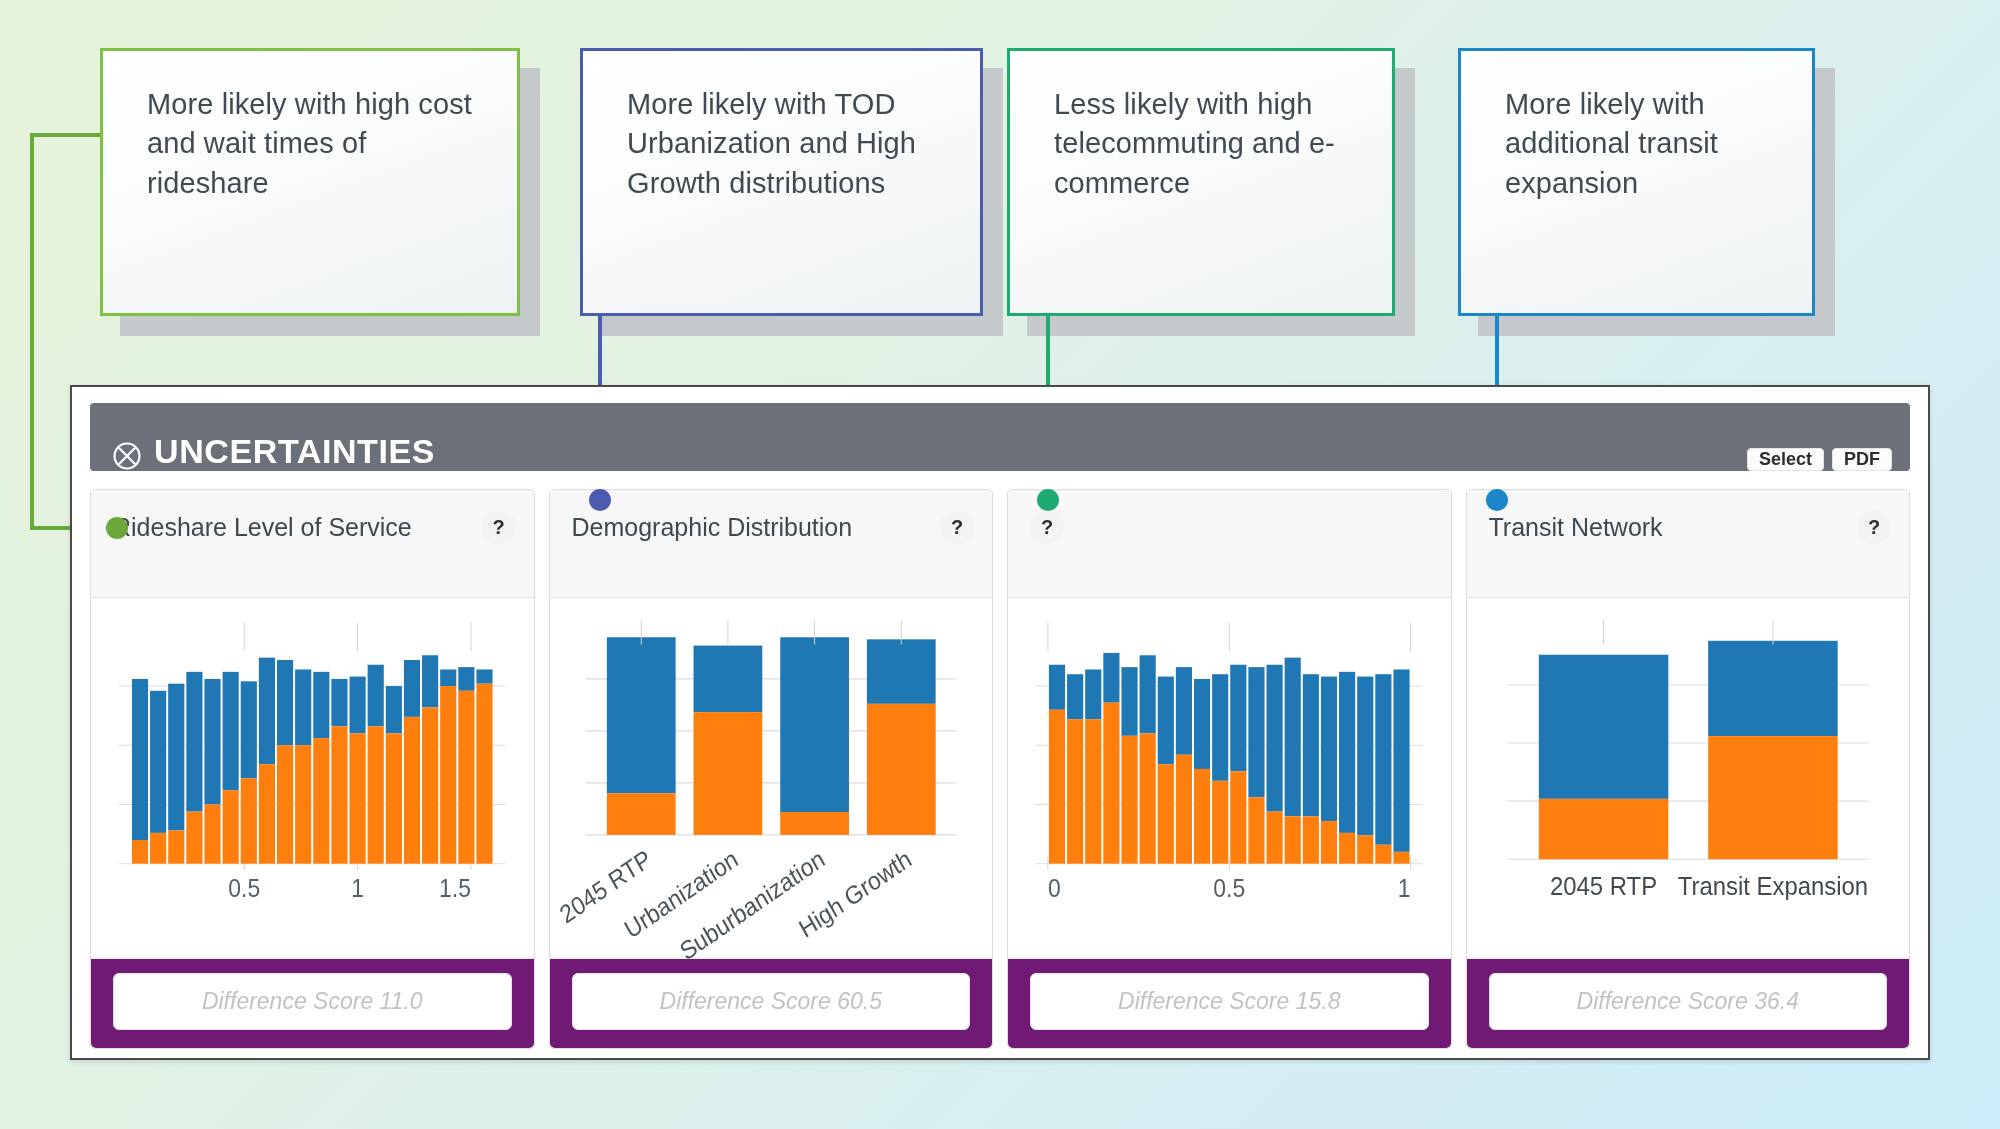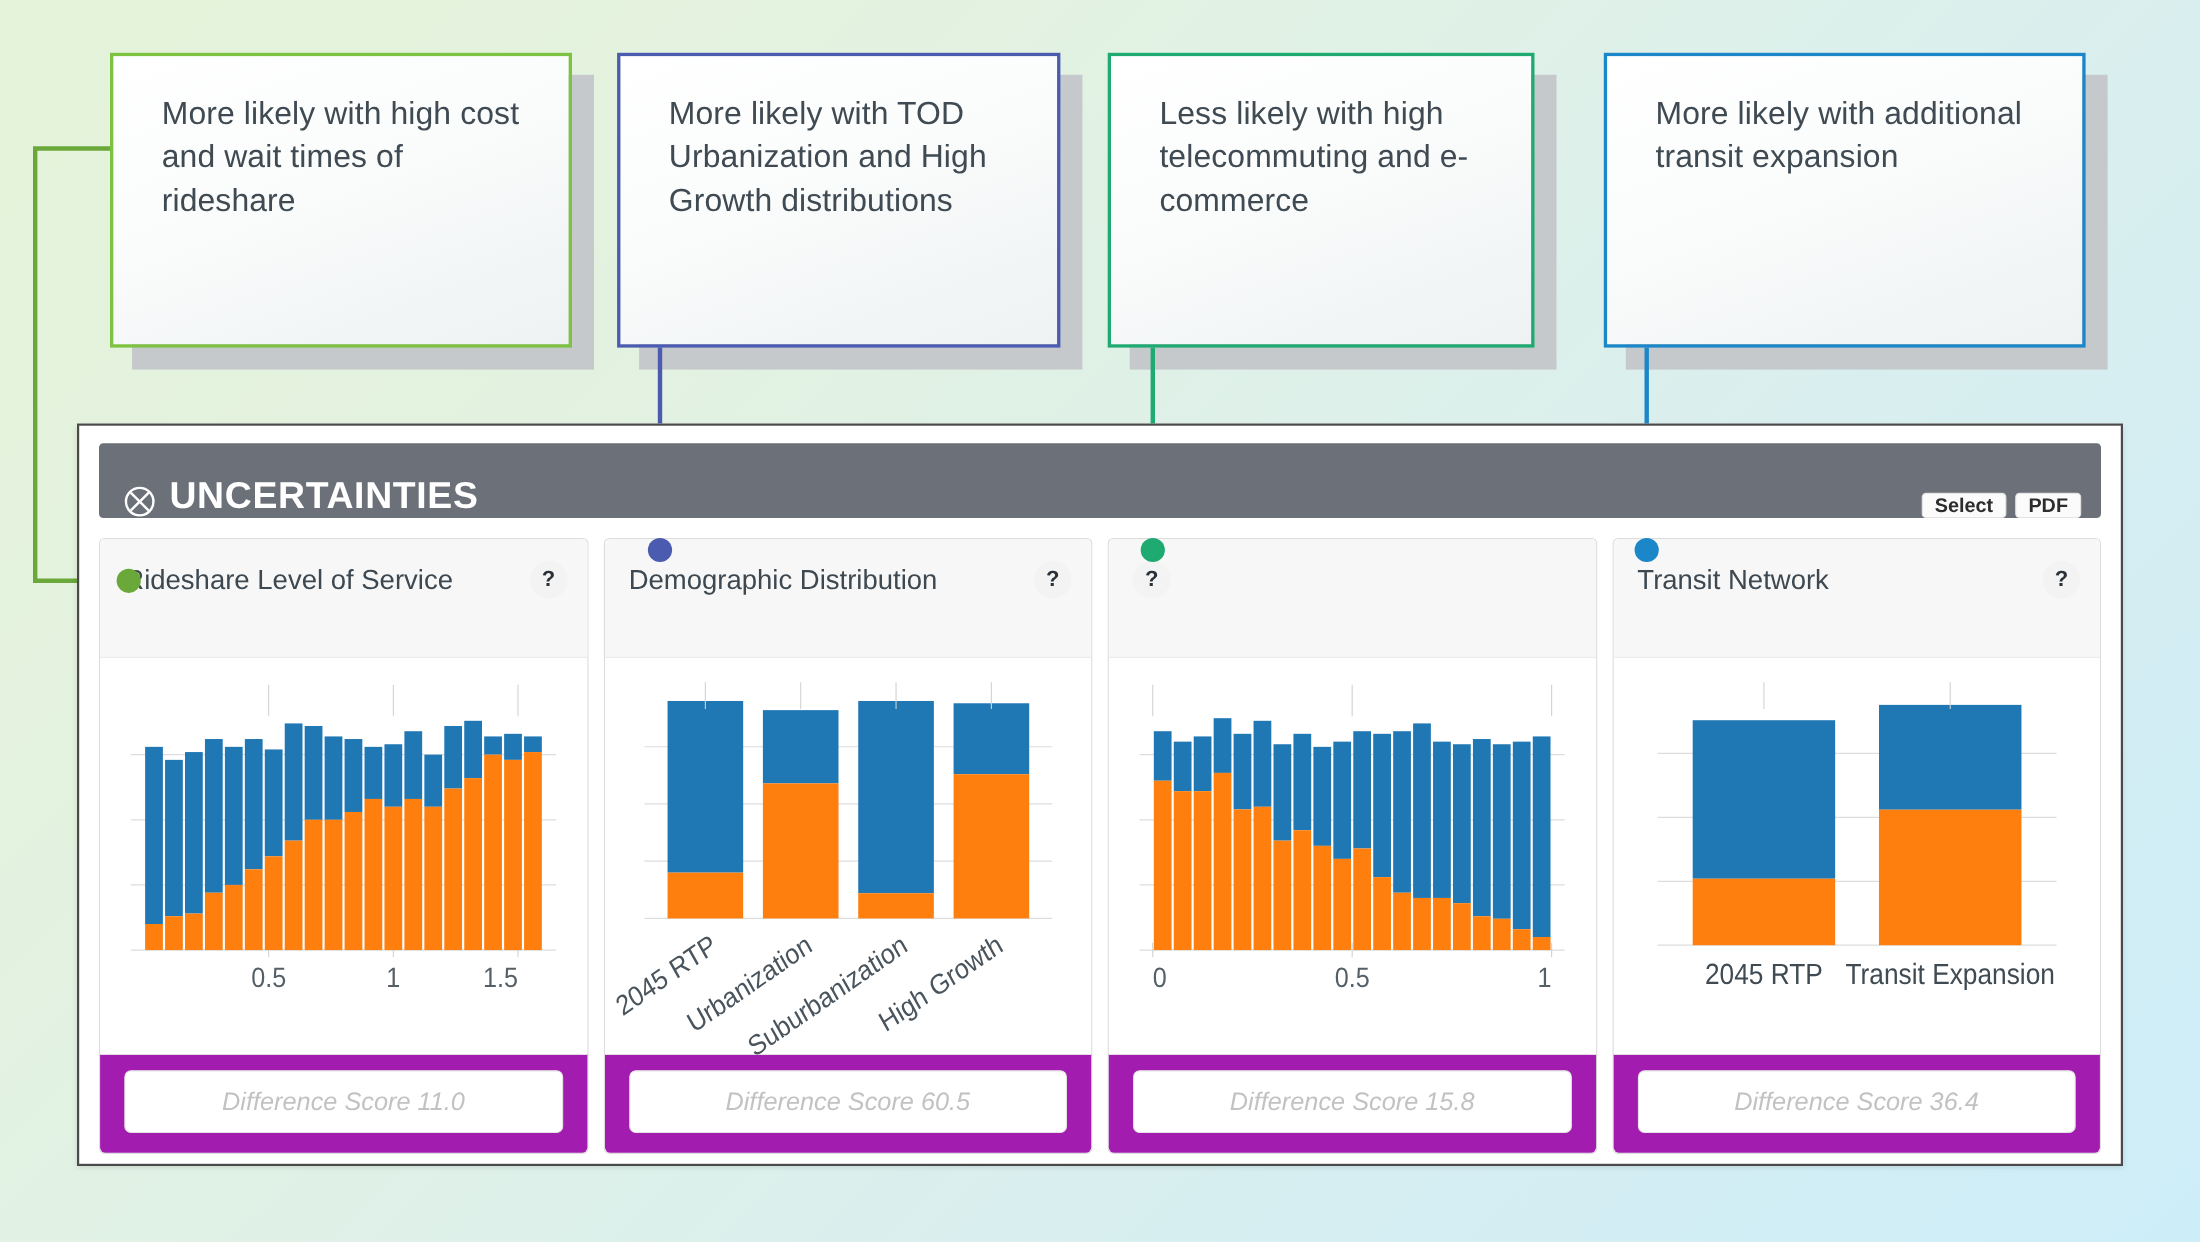--- a/index.html
+++ b/index.html
@@ -127,21 +127,21 @@
 
   .card-chart {
     flex: 1 1 auto;
     padding: 20px 22px 8px 22px;
     position: relative;
     min-height: 0;
   }
 
   .card-foot {
     padding: 14px 22px 18px 22px;
-    background: #a21caf;
+    background: #701a75;
     border-top: 1px solid #ececec;
     border-radius: 0 0 5px 5px;
   }
   .score-box {
     border: 1px solid #e3e3e3;
     border-radius: 6px;
     background: #ffffff;
     text-align: center;
     padding: 14px 6px;
     font-style: italic;
@@ -157,35 +157,35 @@
 
 <div class="callouts">
 
   <div class="callout-wrap" id="cw0" style="left:100px; width:420px;">
     <div class="callout-shadow"></div>
     <div class="callout" id="cb0" style="border-color: rgb(126, 194, 66);">
       <div class="callout-text">More likely with high cost and wait times of rideshare</div>
     </div>
   </div>
 
-  <div class="callout-wrap" id="cw1" style="left:561px; width:403px;">
+  <div class="callout-wrap" id="cw1" style="left:580px; width:403px;">
     <div class="callout-shadow"></div>
     <div class="callout" id="cb1" style="border-color: rgb(74, 91, 176);">
       <div class="callout-text">More likely with TOD Urbanization and High Growth distributions</div>
     </div>
   </div>
 
   <div class="callout-wrap" id="cw2" style="left:1007px; width:388px;">
     <div class="callout-shadow"></div>
     <div class="callout" id="cb2" style="border-color: rgb(31, 170, 114);">
       <div class="callout-text">Less likely with high telecommuting and e-commerce</div>
     </div>
   </div>
 
-  <div class="callout-wrap" id="cw3" style="left:1458px; width:438px;">
+  <div class="callout-wrap" id="cw3" style="left:1458px; width:357px;">
     <div class="callout-shadow"></div>
     <div class="callout" id="cb3" style="border-color: rgb(27, 134, 200);">
       <div class="callout-text">More likely with additional transit expansion</div>
     </div>
   </div>
 </div>
 
 <svg class="connectors" width="2000" height="1129" viewBox="0 0 2000 1129">
   <path id="conn0" fill="none" stroke-width="4" d="M100,135 L32,135 L32,528 L118,528" stroke="#6aa83a"></path>
   <path id="conn1" fill="none" stroke-width="4" d="M600,316 L600,498" stroke="#4a5bb0"></path>

